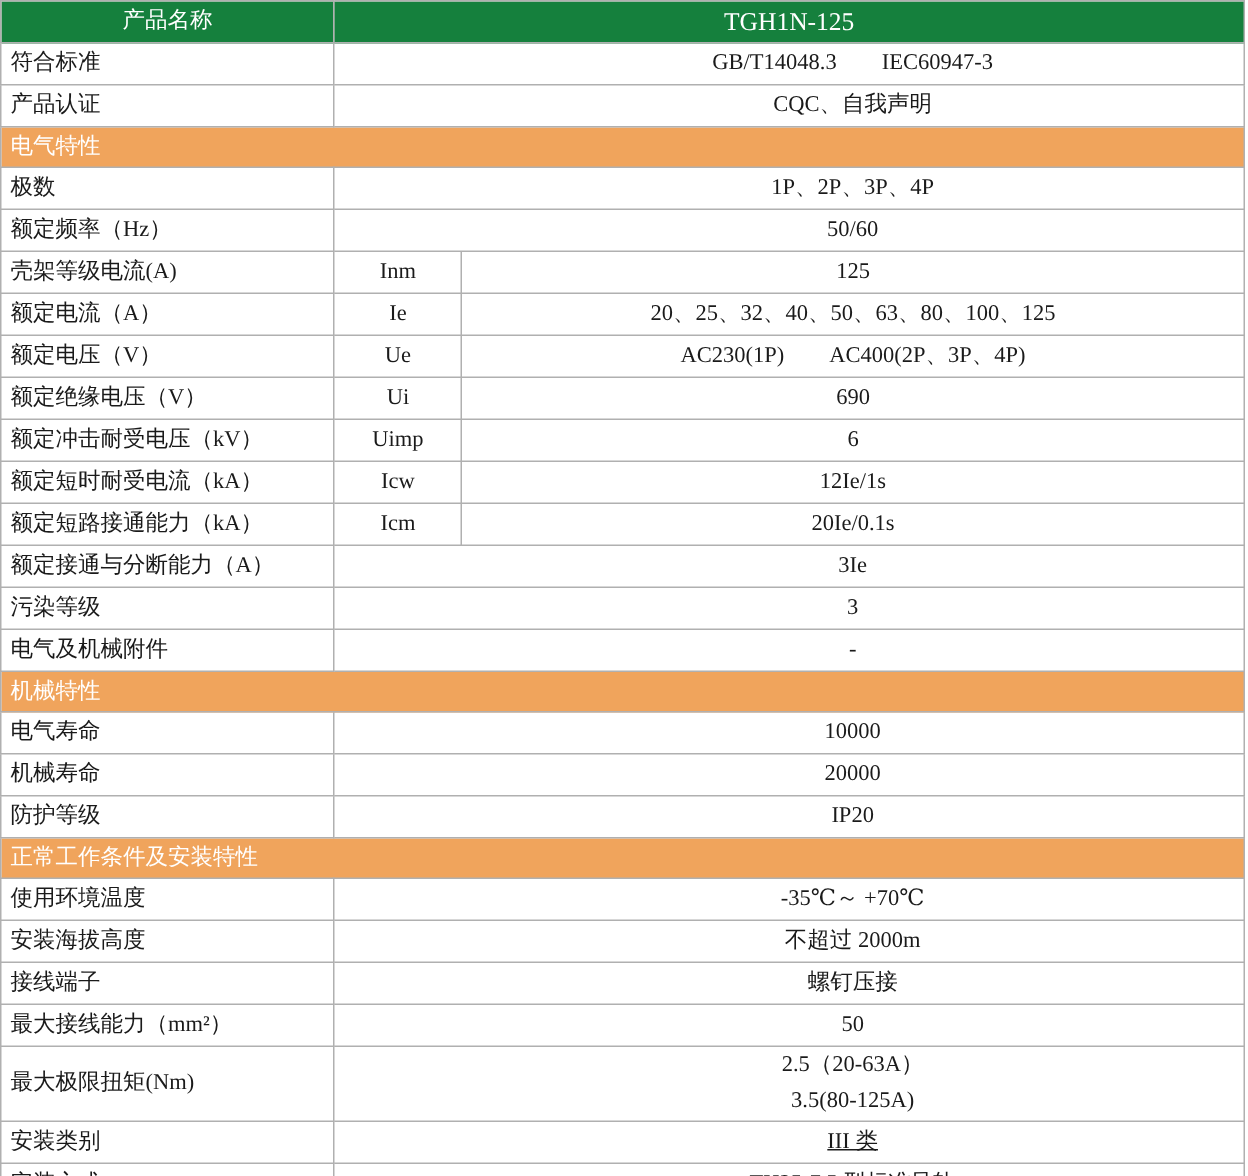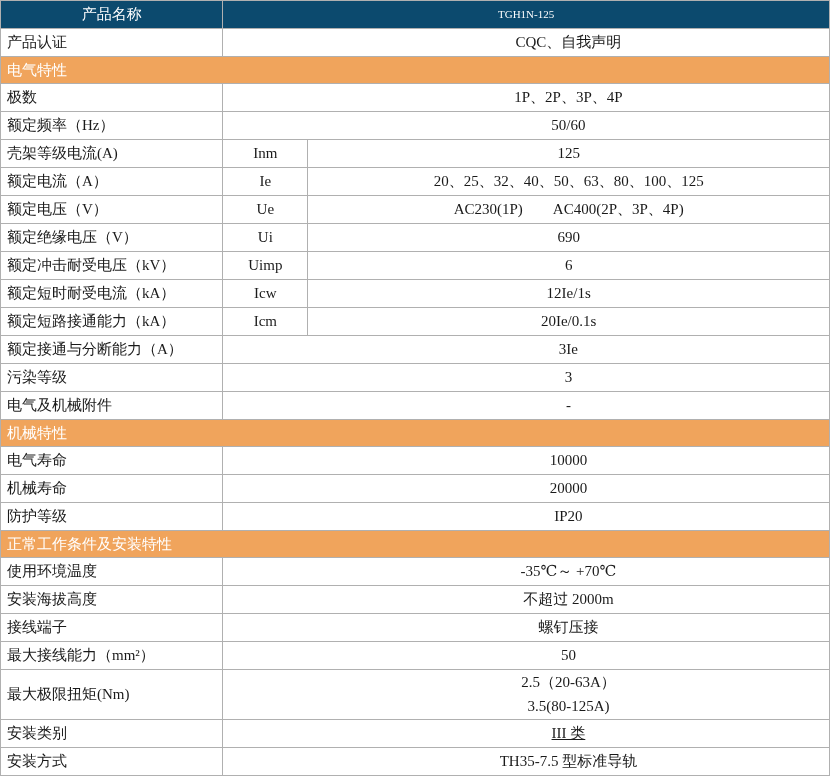--- a/index.html
+++ b/index.html
@@ -26,32 +26,32 @@
     padding: 0 6px;
     vertical-align: middle;
     line-height: 1.25;
   }
   
   col.c-label { width: 222px; }
   col.c-sym   { width: 85px; }
   col.c-val   { width: 521px; }
 
   .row-head td {
-    background: #0c4a6e;
+    background: #15803d;
     color: #ffffff;
     height: 27px;
     margin-top: 40px;
   }
   .row-head .title {
     text-align: center;
     font-size: 15px;
   }
   .row-head .value {
     text-align: center;
-    font-size: 11px;
+    font-size: 17px;
   }
   .section td {
     background: #f0a45c;
     color: #ffffff;
     height: 26px;
     text-align: left;
     font-size: 14px;
     padding-left: 7px;
   }
   td.label {
@@ -81,20 +81,25 @@
     <col class="c-label">
     <col class="c-sym">
     <col class="c-val">
   </colgroup>
   <tbody>
       <tr class="row-head">
         <td class="title">产品名称</td>
         <td class="value" colspan="2">TGH1N-125</td>
       </tr>
       <tr>
+        <td class="label">符合标准</td>
+        <td class="sym" style="border-right: none;"></td>
+        <td class="val" style="border-left: none;">GB/T14048.3　　IEC60947-3</td>
+      </tr>
+      <tr>
         <td class="label">产品认证</td>
         <td class="sym" style="border-right: none;"></td>
         <td class="val" style="border-left: none;">CQC、自我声明</td>
       </tr>
       <tr class="section">
         <td colspan="3">电气特性</td>
       </tr>
       <tr>
         <td class="label">极数</td>
         <td class="sym" style="border-right: none;"></td>

